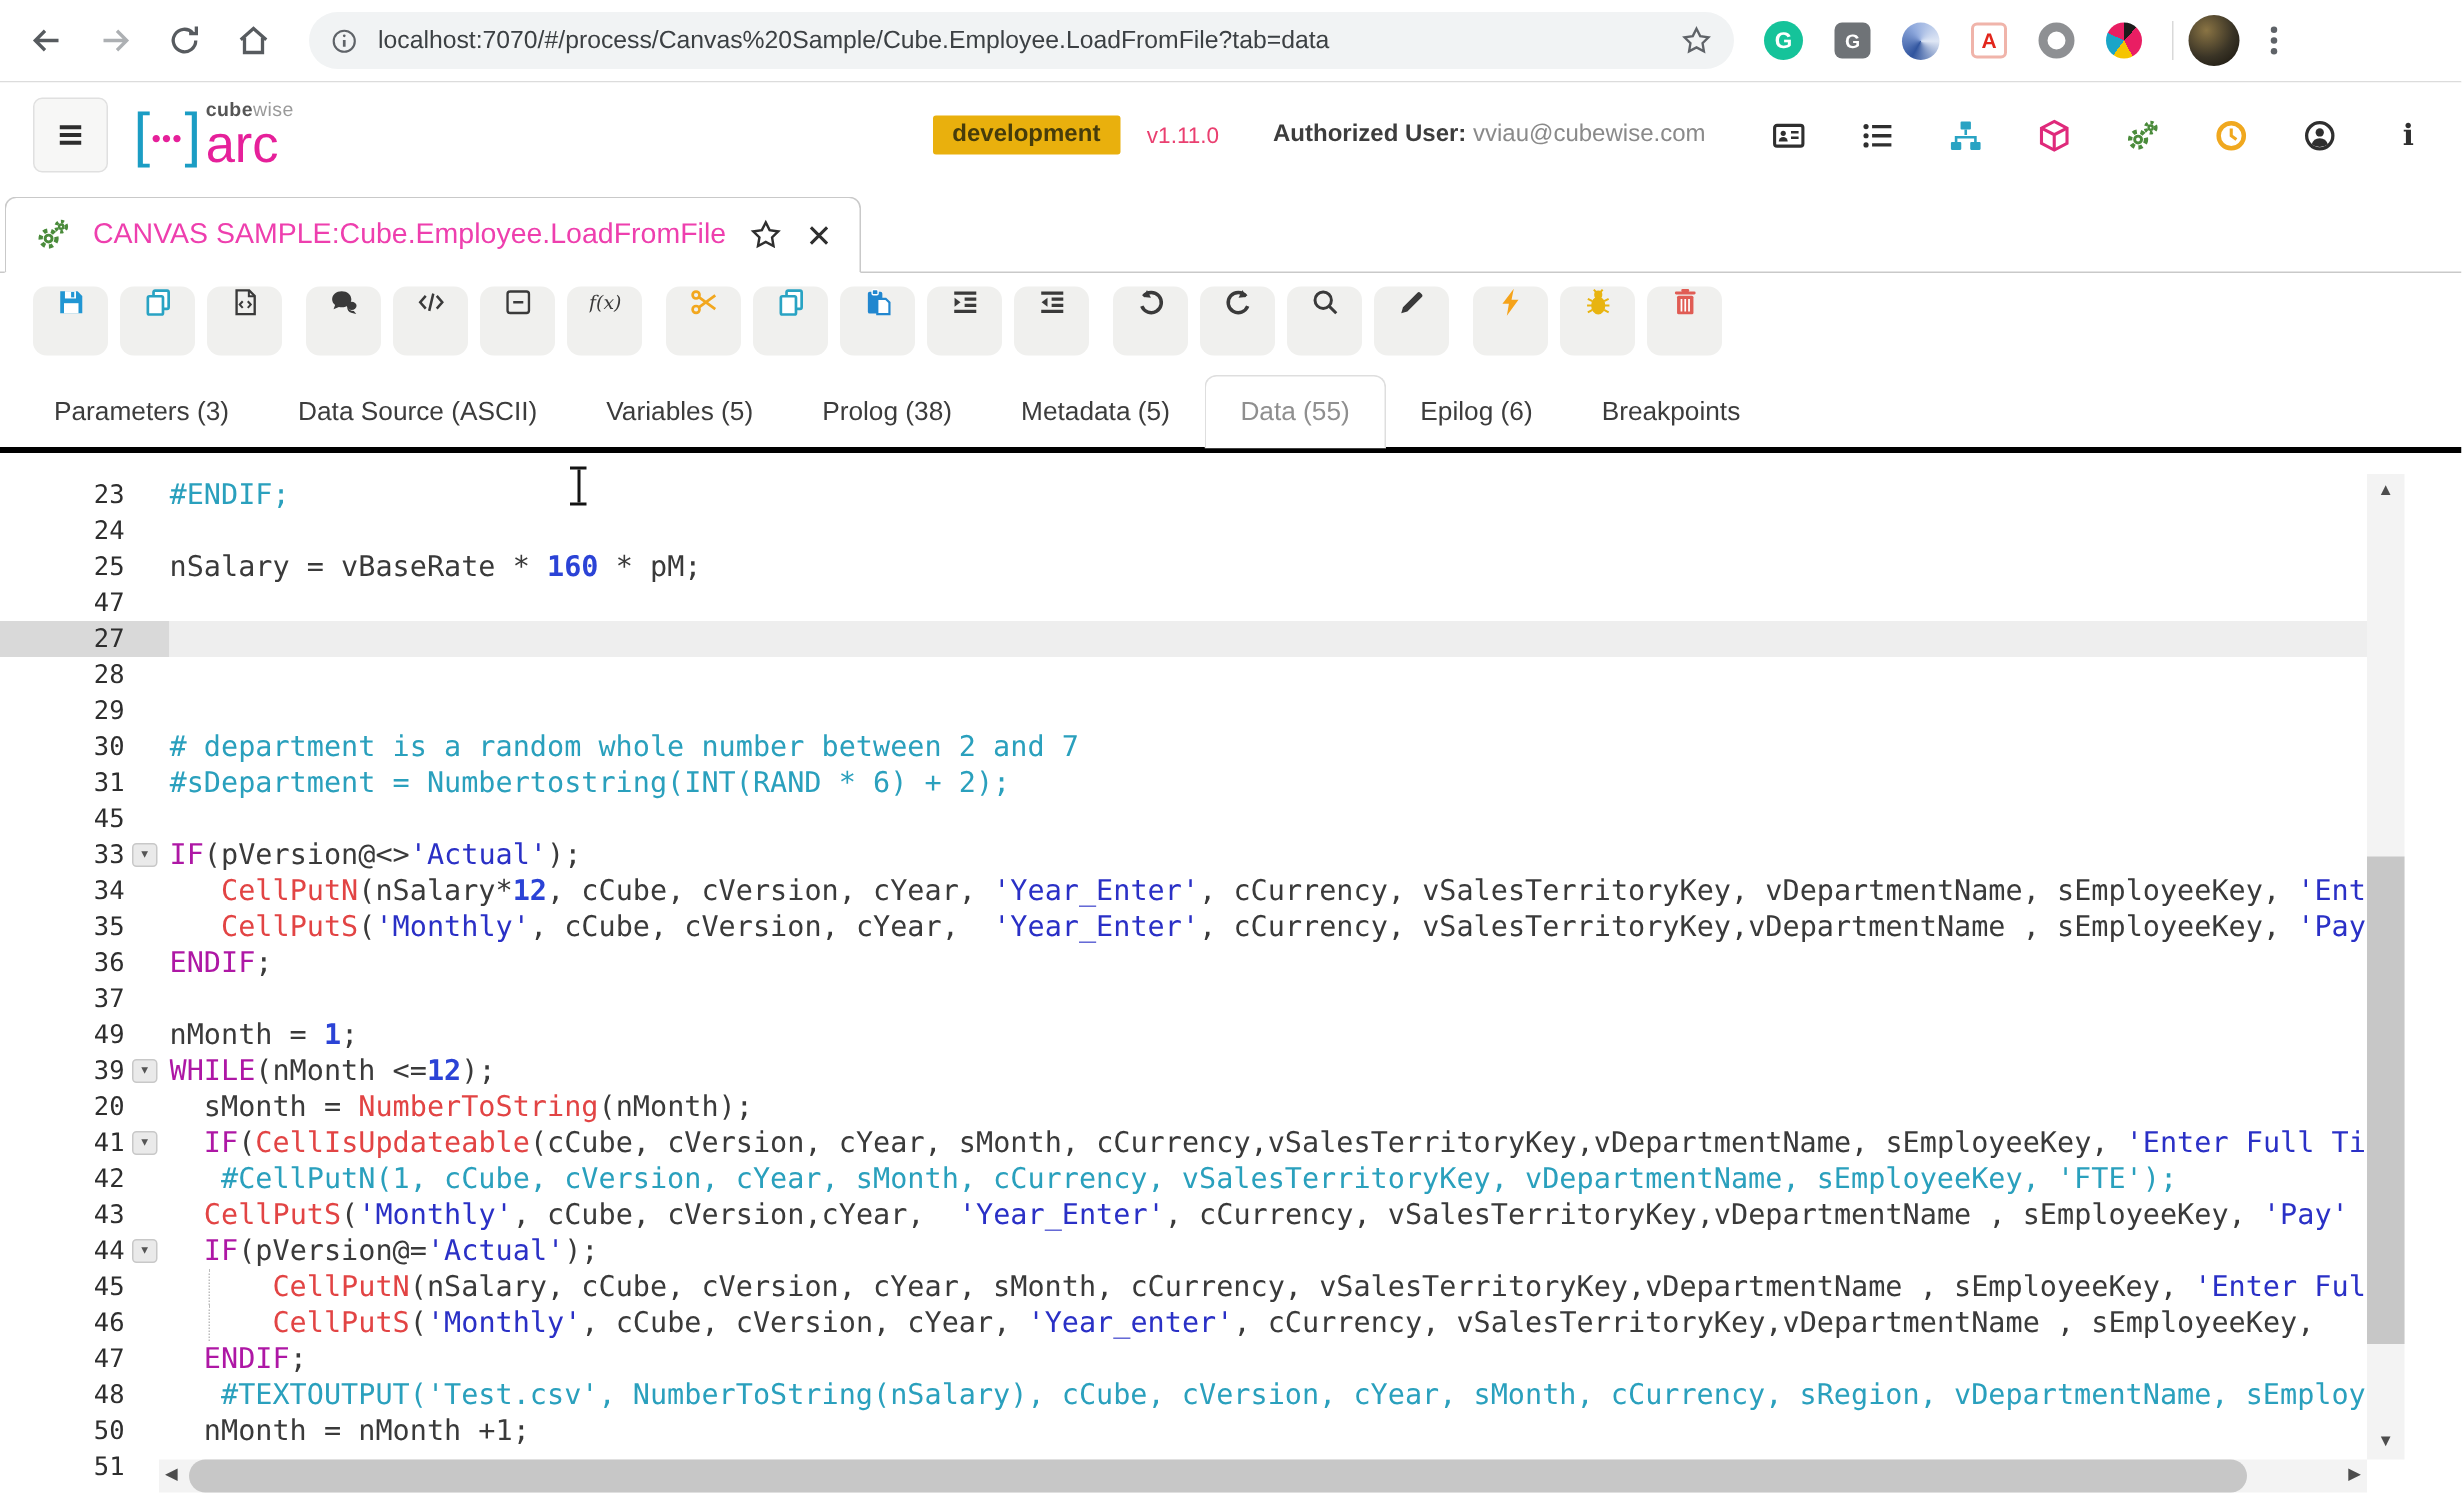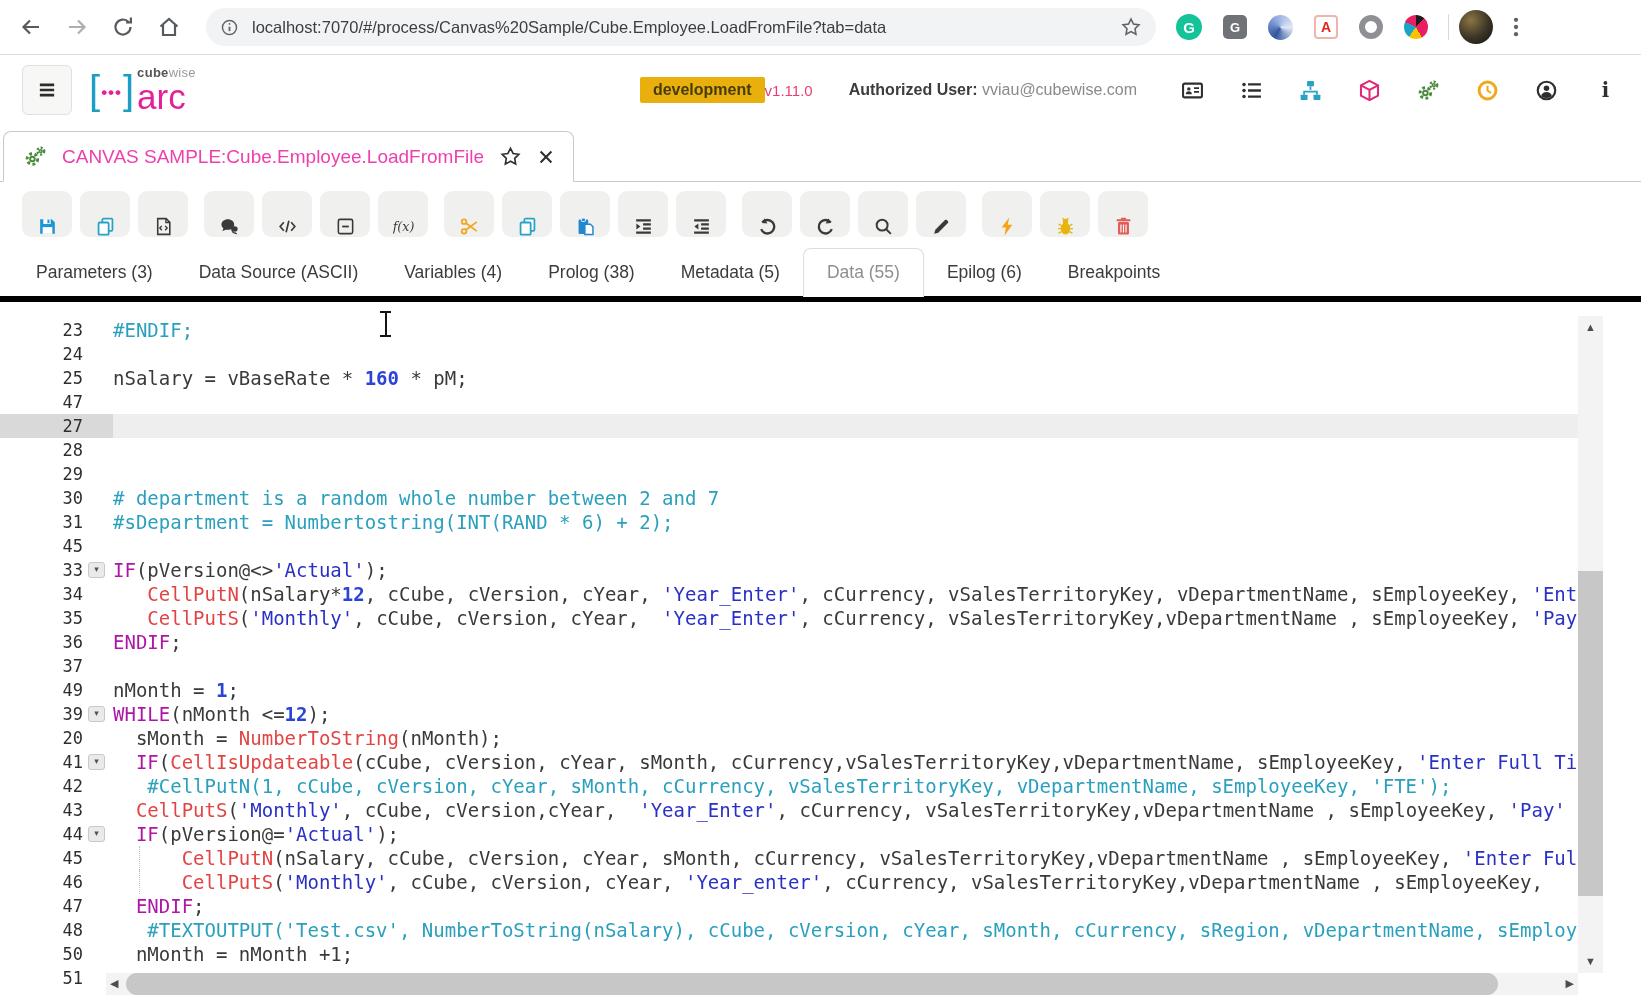--- a/index.html
+++ b/index.html
@@ -31,45 +31,45 @@
   .burger svg{width:22px;height:22px}
   .brand{display:flex;align-items:center;margin-left:17px}
   .bk{font-size:40px;color:var(--teal);line-height:.9;font-weight:400}
   .dots{color:var(--pink);font-size:17px;letter-spacing:1px;font-weight:bold;margin:6px 1px 0}
   .stack{display:flex;flex-direction:column;margin-left:3px}
   .cw{font-size:13px;letter-spacing:.3px;color:#9a9a9a;line-height:1}
   .cw .cwb{color:#555;font-weight:bold}
   .arcname{font-size:35px;color:var(--pink);line-height:1;margin-top:0px;font-weight:500}
   .spacer{flex:1}
   .badge{background:var(--badge);color:#463c0b;font-weight:bold;font-size:16px;padding:4px 13px;border-radius:2px}
-  .ver{color:var(--verpink);font-size:15px;}
+  .ver{color:var(--verpink);font-size:15px;margin-left:18px}
   .auth{font-size:16px;margin-left:36px;white-space:nowrap}
   .auth .lbl{font-weight:bold;color:#3d3d3d}
   .auth .eml{color:#8a8a8a}
   .hicons{display:flex;align-items:center;gap:36px;margin-left:44px}
   .hicon{width:23px;height:23px;color:#2f2f2f}
   .hicon svg{width:100%;height:100%}
   .hicon.teal{color:var(--iteal)}.hicon.pinkc{color:var(--ipink)}.hicon.green{color:var(--igreen)}.hicon.orange{color:#f0a81f}
   
   .doctabs{height:56px;display:flex;align-items:flex-end;border-bottom:1px solid #c9c9c9;background:#fff}
   .dtab{display:flex;align-items:center;gap:15px;height:51px;padding:0 18px 0 20px;border:1px solid #c9c9c9;border-bottom:1px solid #fff;margin-bottom:-1px;border-radius:8px 8px 0 0;margin-left:3px;background:#fff;box-sizing:border-box}
   .dtab .gear{width:23px;height:23px;color:var(--igreen)}
   .dtab .gear svg{width:100%;height:100%}
   .dtab .title{font-size:19px;color:var(--tabpink)}
   .dtab .star{width:23px;height:23px;color:#2f2f2f}
   .dtab .x{width:18px;height:18px;color:#2f2f2f}
   .dtab .star svg,.dtab .x svg{width:100%;height:100%}
   
   .toolbar{height:64px;display:flex;align-items:center;padding-left:22px}
   .tgroup{display:flex;gap:8px;margin-right:16px}
-  .tbtn{width:50px;height:46px;background:#f0f0ee;border:none;border-radius:9px;display:flex;align-items:flex-end;justify-content:center;padding:0;cursor:pointer}
+  .tbtn{width:50px;height:46px;background:#f0f0ee;border:none;border-radius:9px;display:flex;align-items:flex-start;justify-content:center;padding:0;cursor:pointer}
   .tbtn .ticon{width:21px;height:21px}
   .tbtn .ticon svg{width:100%;height:100%}
   
-  .ntabs{height:56px;display:flex;align-items:flex-end;border-bottom:6px solid #000000;padding-left:13px;box-sizing:border-box}
+  .ntabs{height:56px;display:flex;align-items:flex-end;border-bottom:4px solid #000000;padding-left:13px;box-sizing:border-box}
   .ntab{padding:13px 23px;font-size:17.5px;color:#3c3c3c;white-space:nowrap}
   .ntab.active{border:1px solid #dedede;border-bottom:1px solid #fff;margin-bottom:-1px;border-radius:8px 8px 0 0;color:#8f8f8f;background:#fff}
   
   .editor{position:relative;height:699px;overflow:hidden;background:#fff}
   .lines{position:absolute;left:0;top:16px;right:63px}
   .cl{display:flex;height:24px;position:relative}
   .ln{width:88px;flex:none;text-align:right;padding-right:5px;box-sizing:border-box;font-family:"DejaVu Sans Mono",monospace;font-size:17px;line-height:24px;color:#2e2e2e}
   .fslot{width:25px;flex:none;display:flex;align-items:center}
   .fbox{width:15px;height:14px;background:#eaeaea;border:1px solid #c8c8c8;border-radius:3px;color:#555;font-size:9px;line-height:12px;text-align:center;cursor:pointer}
   .ct{flex:1;font-family:"DejaVu Sans Mono",monospace;font-size:19px;line-height:24px;white-space:pre;overflow:hidden;height:24px}
@@ -430,21 +430,21 @@
             <path d="M7.6 8v7.8M10 8v7.8M12.4 8v7.8" stroke="#fff" stroke-width="1.1"></path>
           </svg>
         </span>
       </button>
     </div>
   </div>
 
 <div class="ntabs" id="ntab-slot">
     <div class="ntab">Parameters (3)</div>
     <div class="ntab">Data Source  (ASCII)</div>
-    <div class="ntab">Variables (4)</div>
+    <div class="ntab">Variables (5)</div>
     <div class="ntab">Prolog (38)</div>
     <div class="ntab">Metadata (5)</div>
     <div class="ntab active">Data (55)</div>
     <div class="ntab">Epilog (6)</div>
     <div class="ntab">Breakpoints</div>
   </div>
 
 <div class="editor">
   <div class="lines" id="code-lines">
       <div class="cl">

